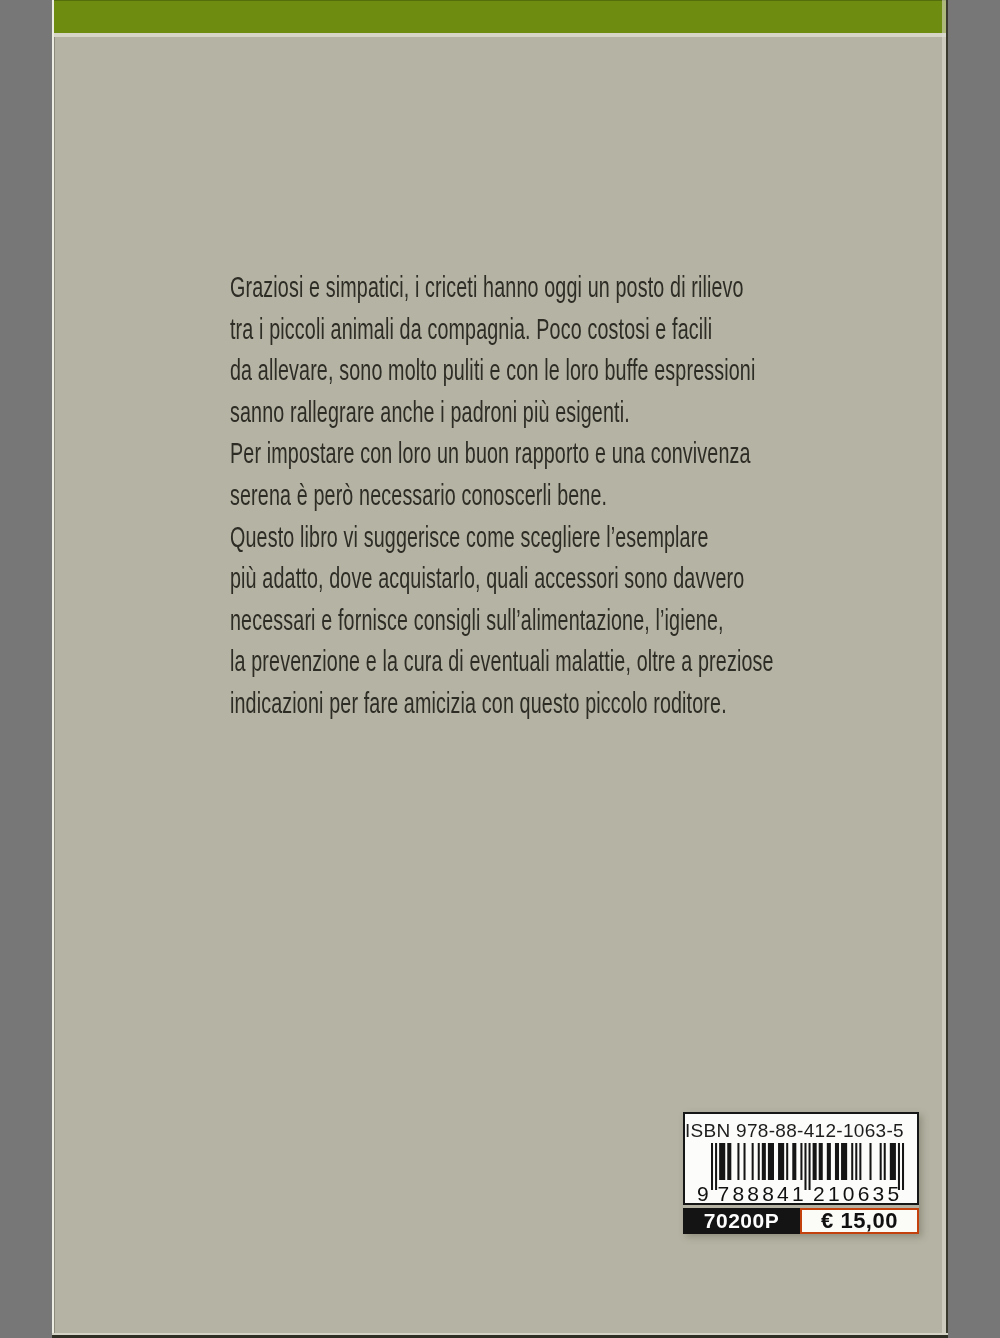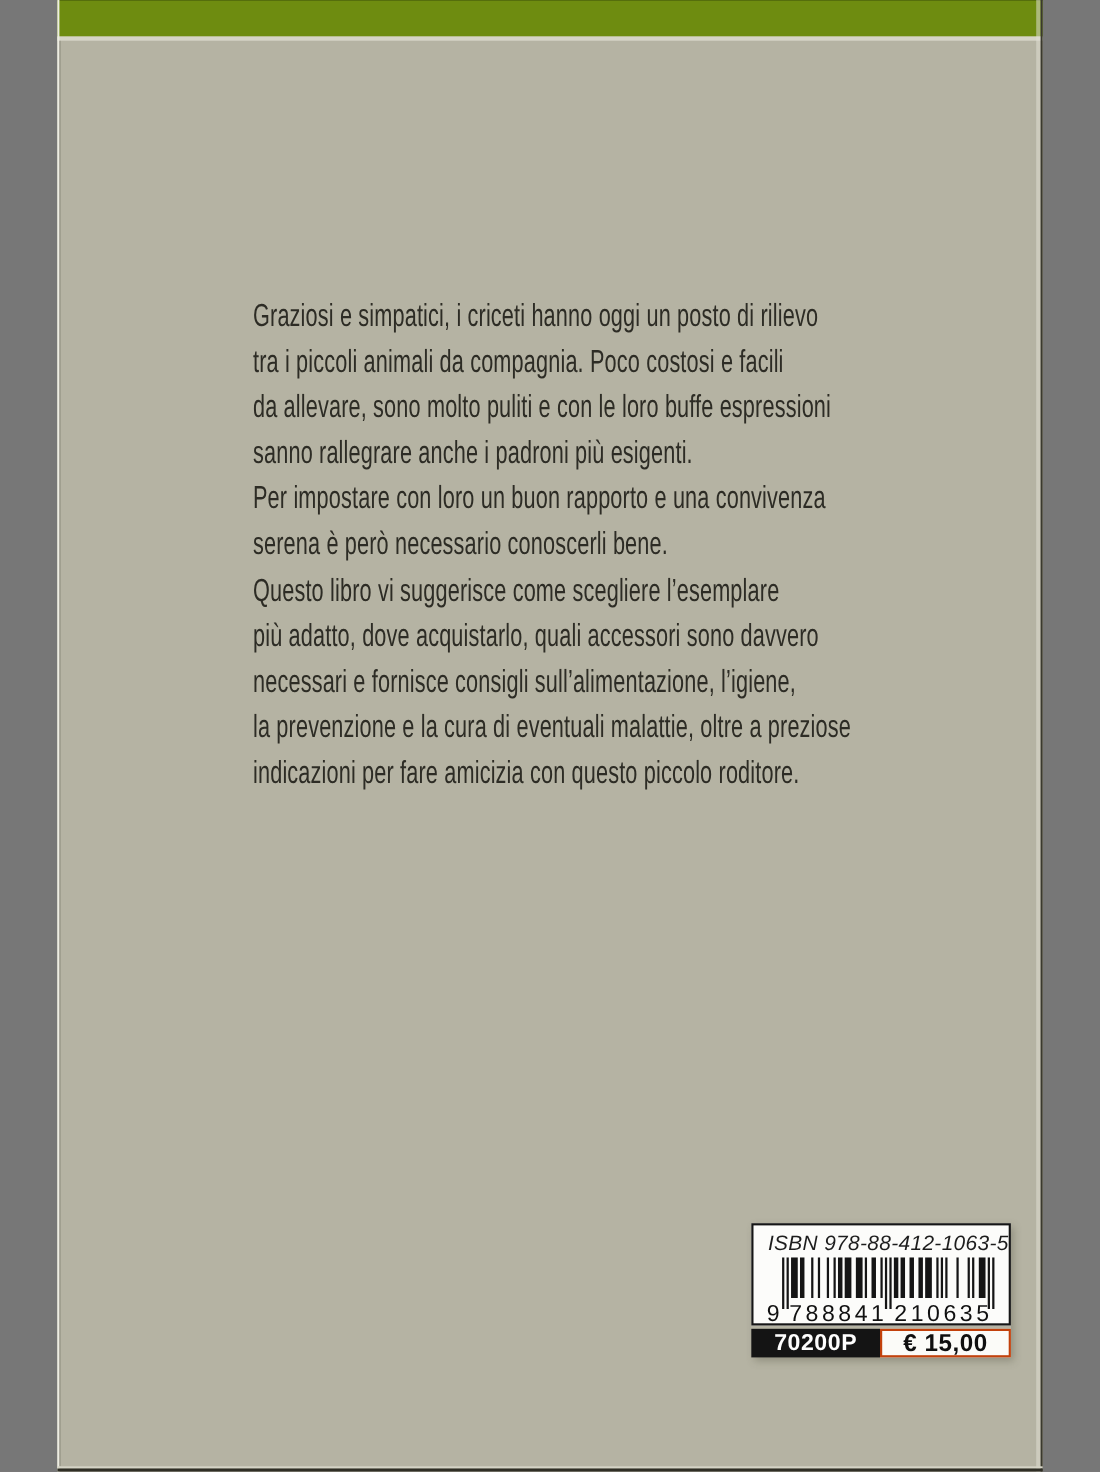--- a/index.html
+++ b/index.html
@@ -45,27 +45,26 @@
   }
   .barcode-panel{
     box-sizing:border-box;
     width:236px;height:93px;
     background:#fcfcfa;
     border:2px solid #161616;
     overflow:hidden;
   }
   .isbn-label{
     margin-top:4px;
-    text-align:right;
+    text-align:left;
     font-size:19px;
     line-height:25px;
     letter-spacing:0.3px;
     color:#1d1d1d;
     white-space:nowrap;
-    font-style:italic;
   }
   .barcode-svg{display:block;margin:0 auto;}
   .sticker-row{
     display:flex;
     margin-top:3px;
     height:26px;
     justify-content:flex-end;
   }
   .product-code{
     box-sizing:border-box;

